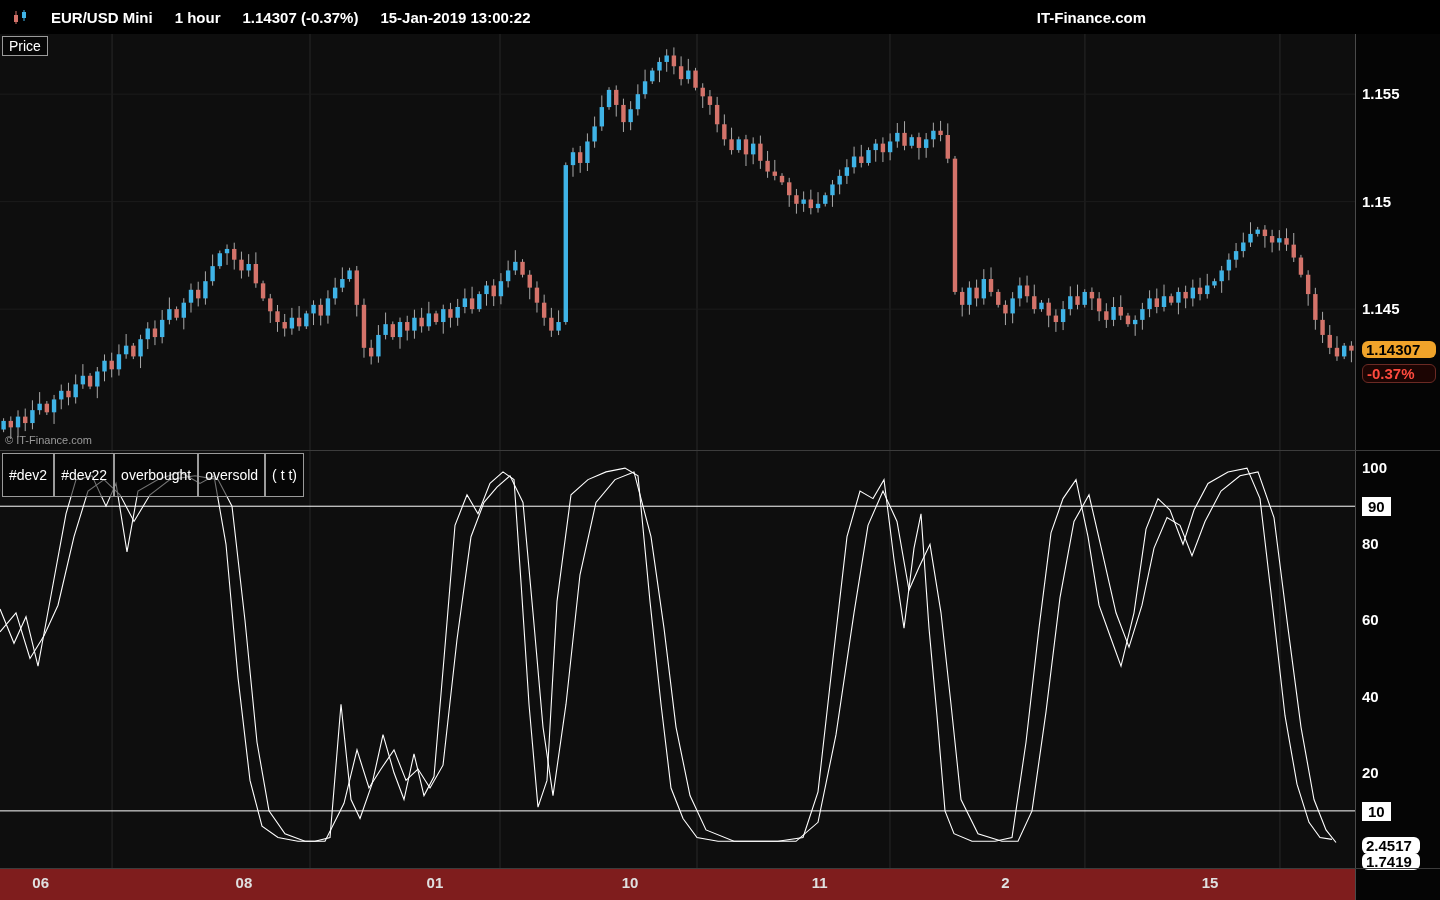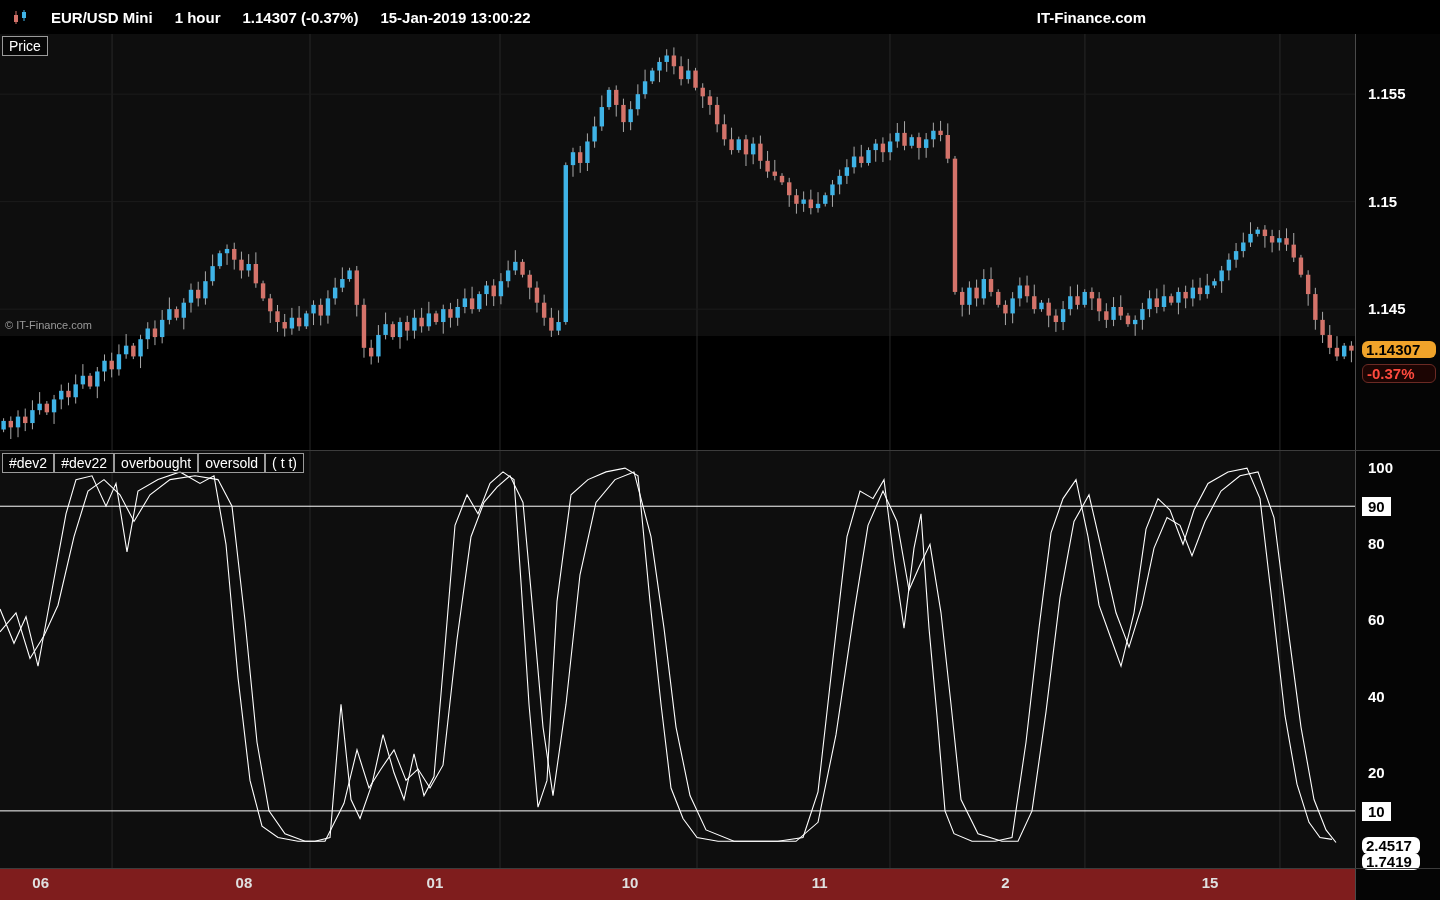--- a/index.html
+++ b/index.html
@@ -6,37 +6,37 @@
   html,body { width:1440px; height:900px; background:#000; overflow:hidden;
     font-family:"Liberation Sans", sans-serif; color:#fff; position:relative; }
 
   .titlebar { position:absolute; top:0; left:0; width:1158px; height:34px;
     background:#000; display:flex; align-items:center; gap:22px; padding:0 12px;
     font-size:15px; font-weight:bold; }
   .titlebar .brand { margin-left:auto; }
   .mini-icon { flex:0 0 auto; }
 
   .panel { position:absolute; left:0; width:1355px; background:#0e0e0e; }
-  #price-panel { top:34px; height:302px; }
+  #price-panel { top:34px; height:417px; }
   #osc-panel  { top:451px; height:417px; }
   .panel svg { position:absolute; top:0; left:0; display:block; }
 
   .overlay-label { position:absolute; top:2px; left:2px; z-index:5;
     border:1px solid #9a9a9a; background:rgba(0,0,0,.55); padding:1px 6px;
     font-size:14px; color:#fff; }
   #legend { position:absolute; top:2px; left:2px; display:flex; z-index:5; }
   .legend-box { border:1px solid #9a9a9a; background:rgba(0,0,0,.55);
-    padding:1px 6px; font-size:14px; color:#fff; white-space:pre; }
+    padding:13px 6px; font-size:14px; color:#fff; white-space:pre; }
 
   .watermark { position:absolute; left:5px; bottom:5px; font-size:11px;
     color:#9a9a9a; z-index:5; }
 
   #right-axis { position:absolute; left:1355px; top:34px; width:85px; height:866px;
     background:#050505; border-left:1px solid #4a4a4a; z-index:6; }
-  .axlab { position:absolute; left:12px; font-size:15px; font-weight:bold;
+  .axlab { position:absolute; left:6px; font-size:15px; font-weight:bold;
     color:#fff; line-height:17px; }
   .axlab.boxed { background:#fff; color:#000; border:1px solid #fff;
     padding:0 5px; left:6px; }
 
   .badge { position:absolute; left:6px; width:74px; font-size:15px;
     font-weight:bold; padding:1px 4px; line-height:15px;border-radius:6px; }
   .badge-orange { background:#f0a32a; color:#000; }
   .badge-red { background:#1c0503; color:#ff4a3e; border:1px solid #6b2a24; }
   .badge-white { background:#fff; color:#000; width:auto; min-width:58px; }
 

